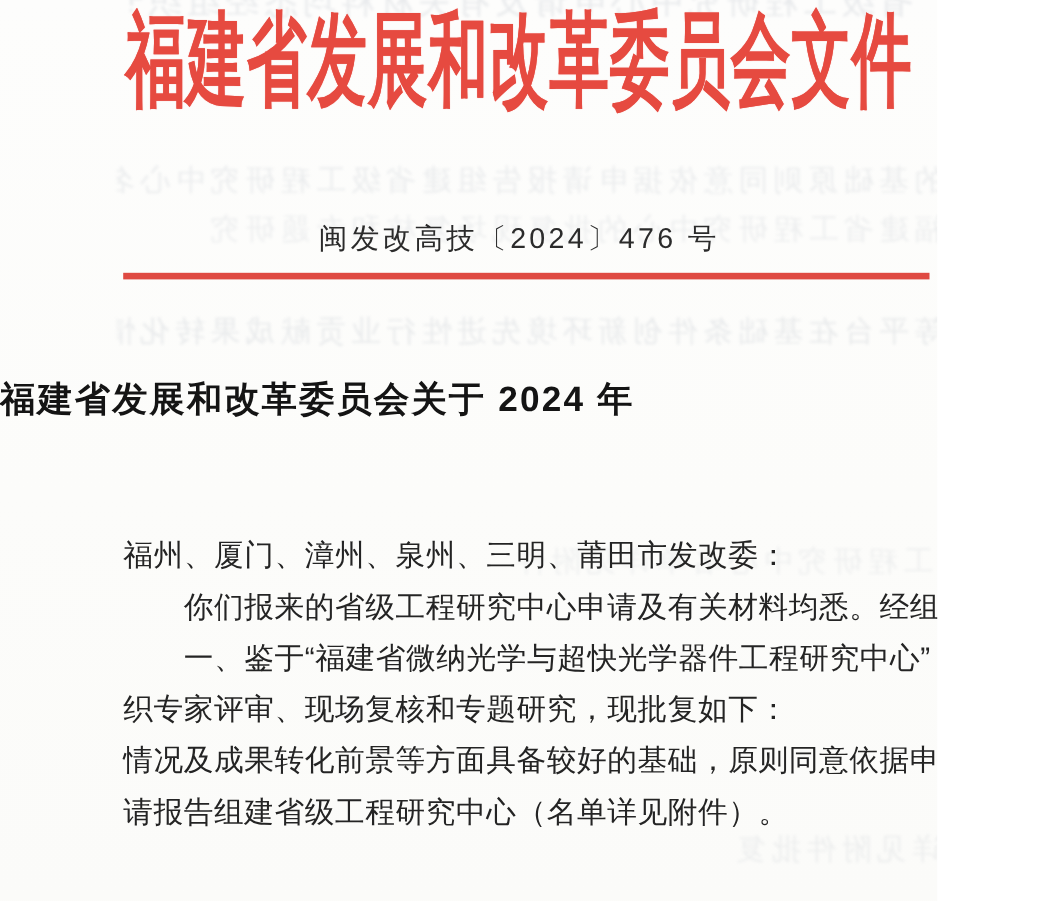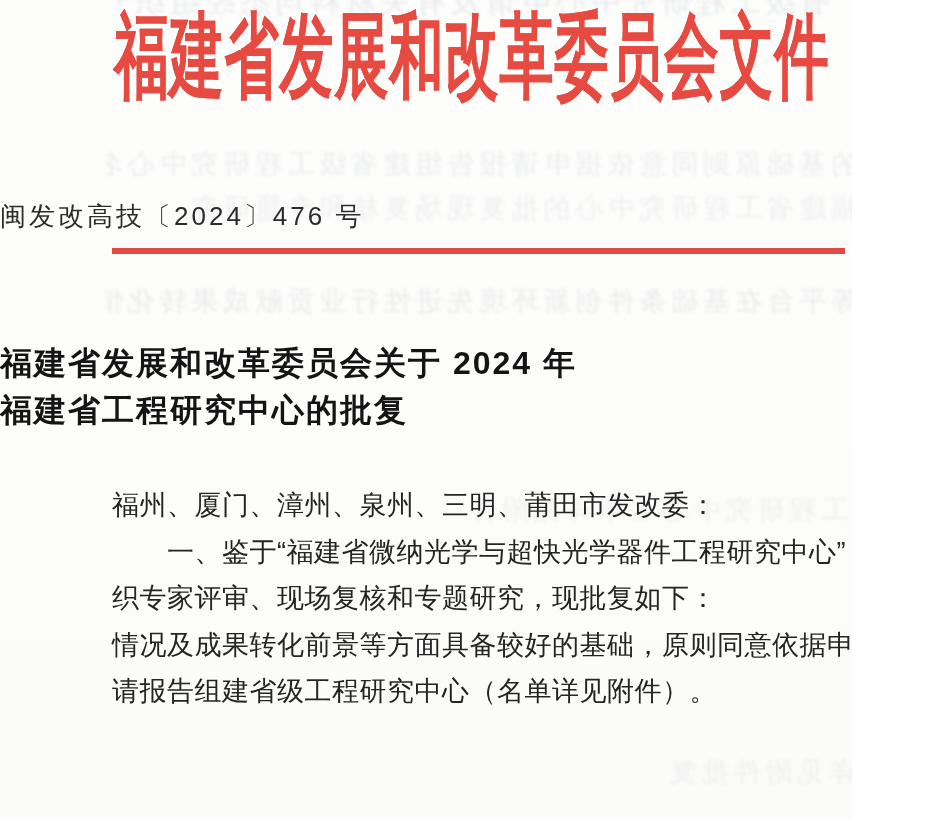--- a/index.html
+++ b/index.html
@@ -38,20 +38,21 @@
     color:#e64a40;
     letter-spacing:1px;
     white-space:nowrap;
     transform:scaleY(1.72);
     transform-origin:top center;
     text-shadow:0 0 0.5px #e64a40;
   }
   
   .docnum{
     position:absolute;top:199px;left:0;width:944px;
+    text-align:center;
     font-size:26px;
     color:#2b2b2b;
     letter-spacing:3px;
     white-space:nowrap;
   }
   
   .rule{
     position:absolute;top:248px;left:112px;
     width:733px;height:6px;
     background:#df4a42;
@@ -92,24 +93,24 @@
   </div>
 
   <div class="banner">福建省发展和改革委员会文件</div>
 
   <div class="docnum">闽发改高技〔2024〕476 号</div>
 
   <div class="rule"></div>
 
   <div class="title">
     <div>福建省发展和改革委员会关于 2024 年</div>
-    <div>福建省工程研究中心的批复</div>
   </div>
 
   <div class="bodytext">
     <div class="line">福州、厦门、漳州、泉州、三明、莆田市发改委：</div>
+    <div class="line">　　你们报来的省级工程研究中心申请及有关材料均悉。经组</div>
     <div class="line">　　一、鉴于“福建省微纳光学与超快光学器件工程研究中心”</div>
     <div class="line">织专家评审、现场复核和专题研究，现批复如下：</div>
     <div class="line">情况及成果转化前景等方面具备较好的基础，原则同意依据申</div>
     <div class="line">请报告组建省级工程研究中心（名单详见附件）。</div>
   </div>
 
 </div>
 
 </body></html>

